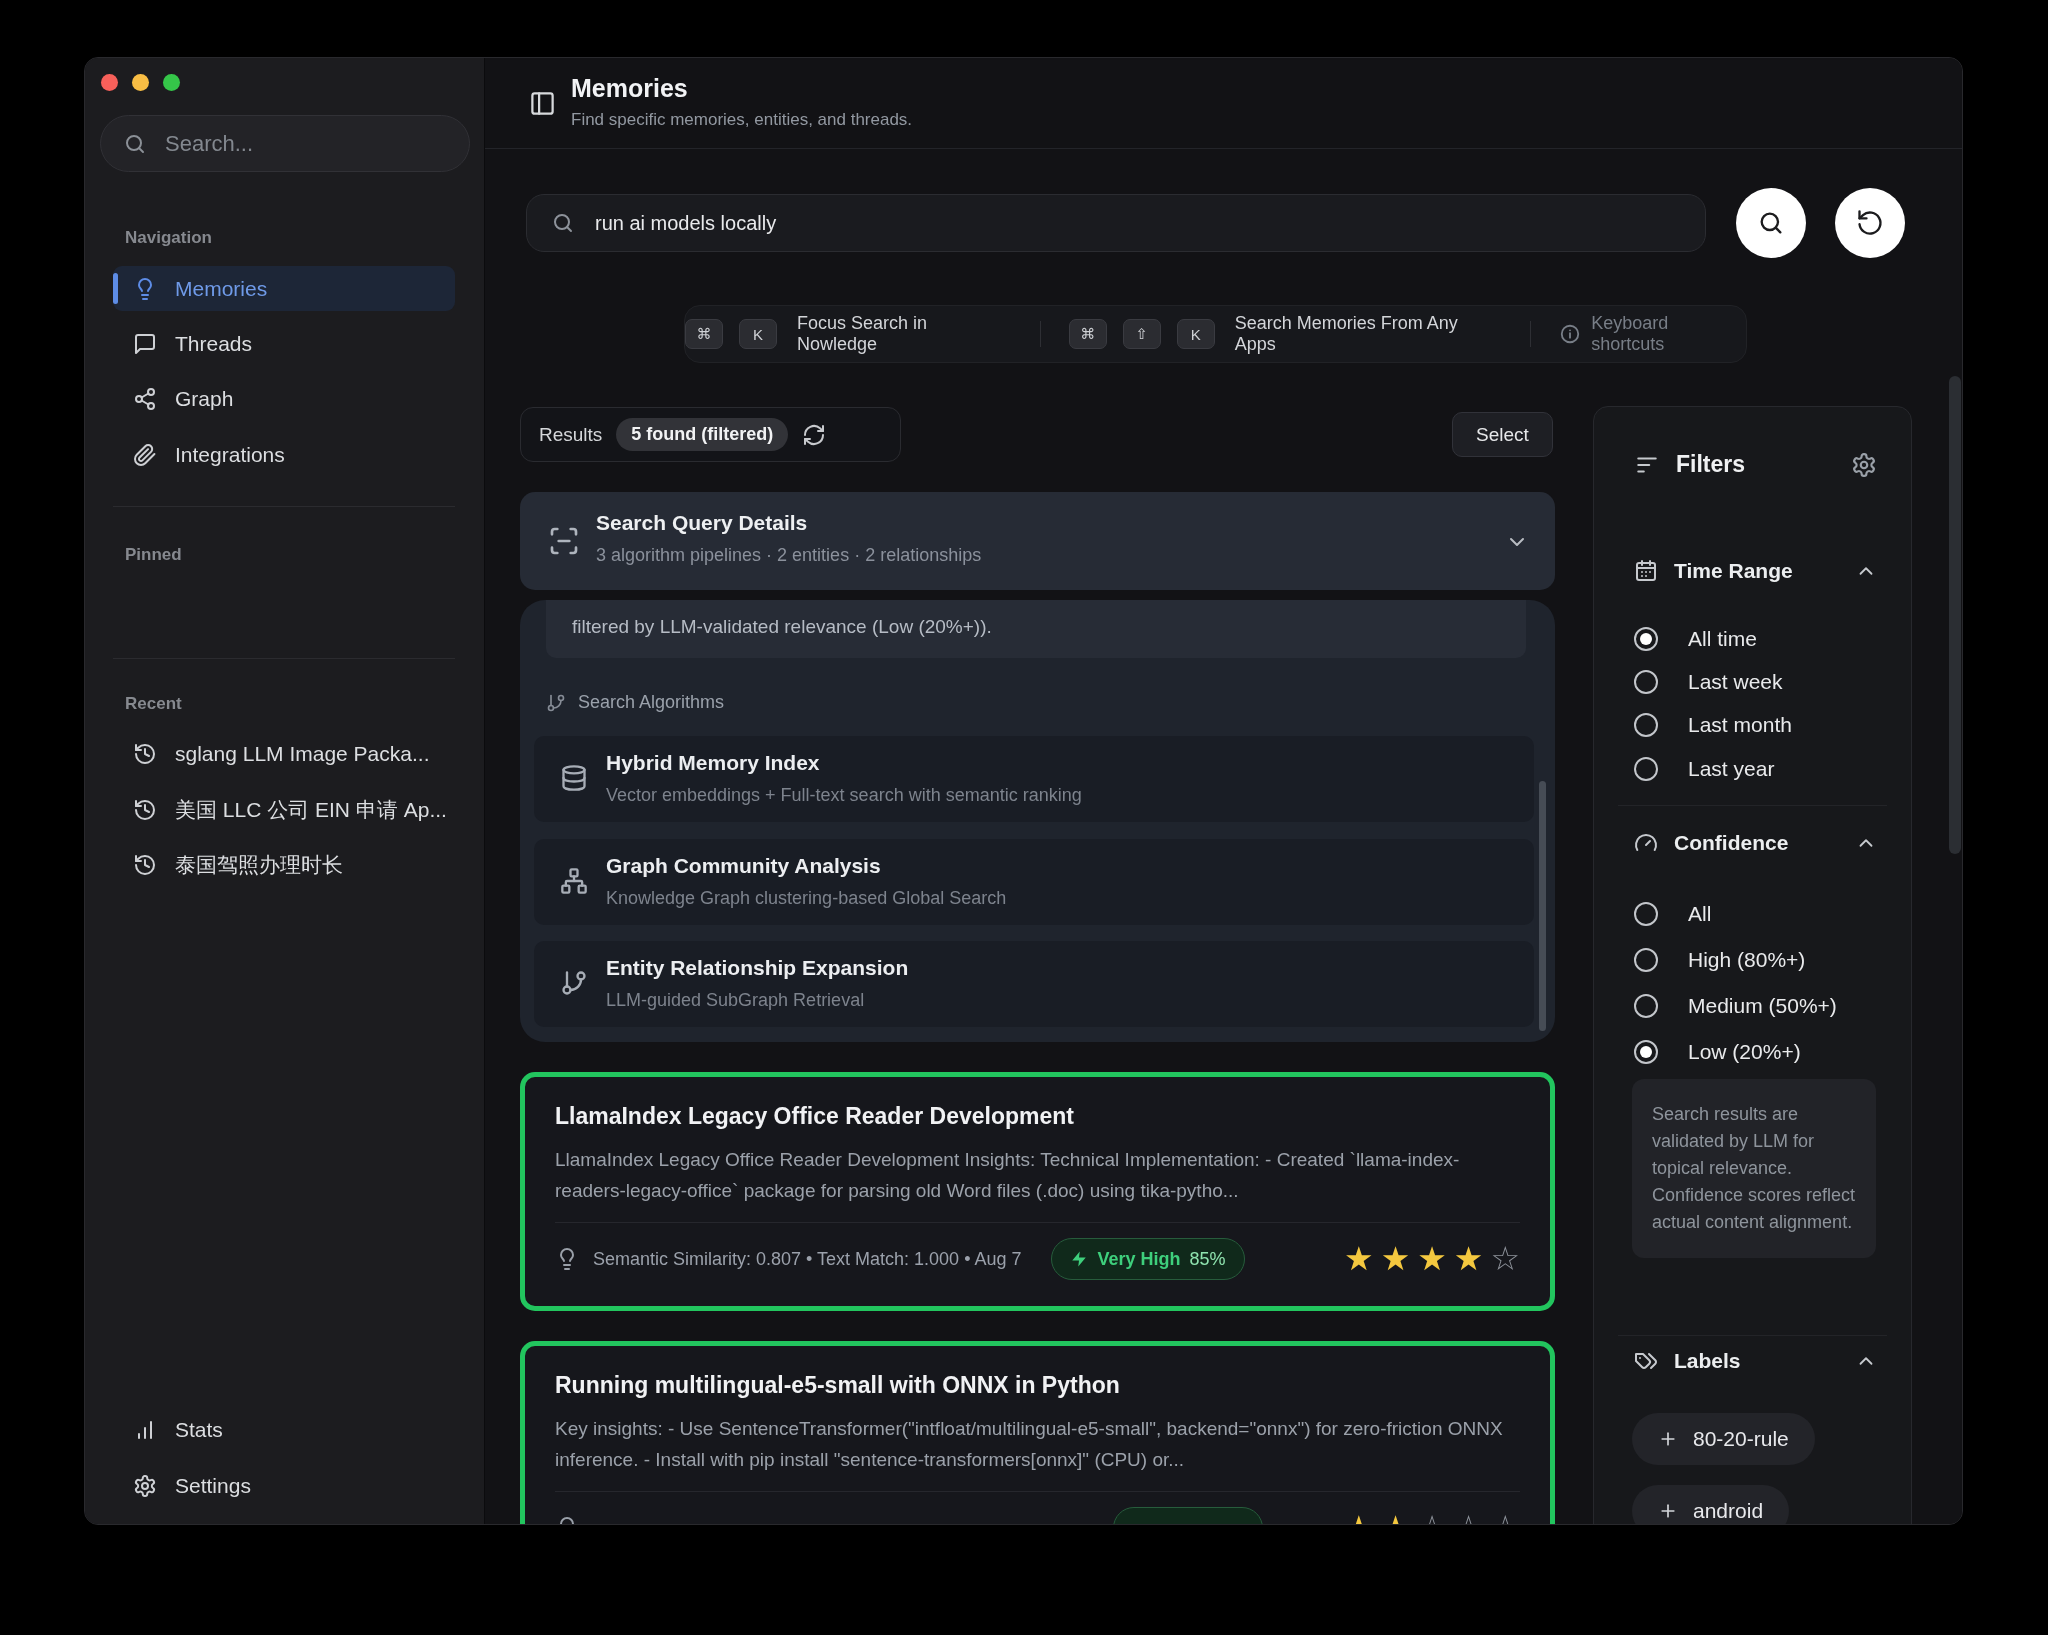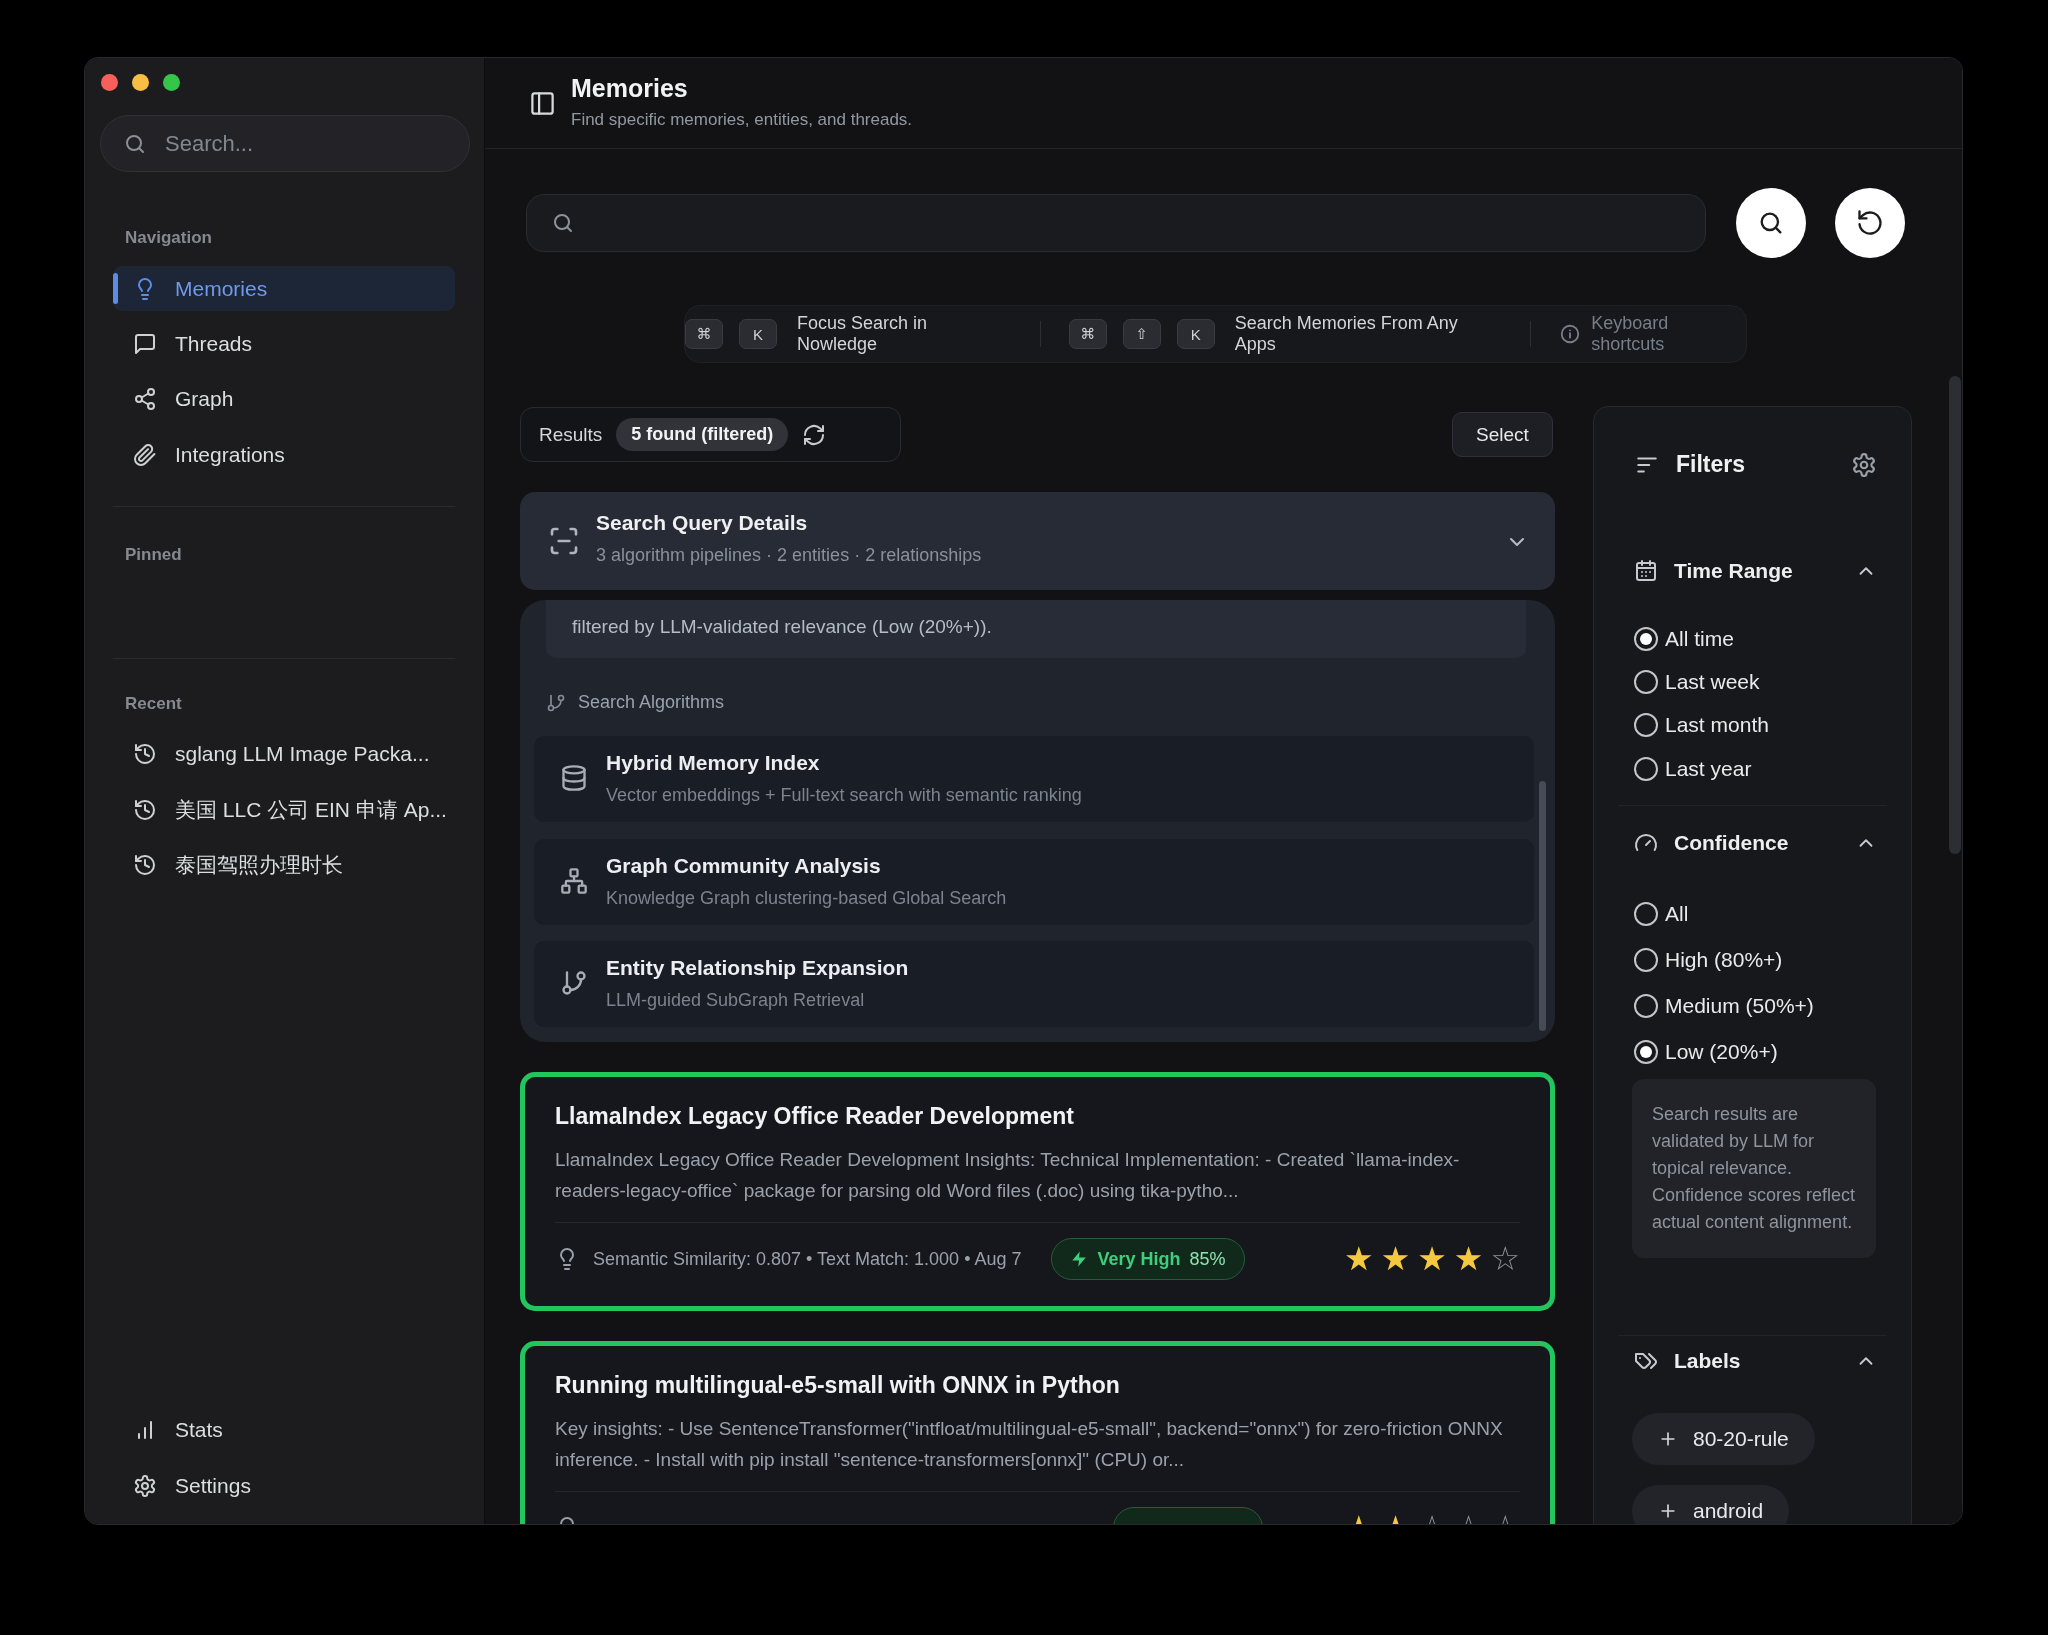--- a/index.html
+++ b/index.html
@@ -81,21 +81,21 @@
   .star.filled{color:#f4c83f;} .star.empty{color:#8e939b;}
   
   .filters{position:absolute;left:1108px;top:348px;width:319px;height:1220px;background:#17181b;border:1px solid #27282d;
            border-radius:15px;box-sizing:border-box;}
   .f-row{position:absolute;left:40px;right:34px;display:flex;align-items:center;}
   .f-title{font-size:23px;font-weight:bold;color:#f0f1f3;margin-left:16px;}
   .f-sec-label{font-size:21px;font-weight:600;color:#eceef0;margin-left:16px;}
   .f-ic{color:#c6c9ce;display:flex;}
   .f-gear{margin-left:auto;color:#9aa0a8;display:flex;cursor:pointer;}
   .f-chev{margin-left:auto;color:#c6c9ce;display:flex;}
-  .radio-row{position:absolute;left:40px;display:flex;align-items:center;gap:7px;height:38px;cursor:pointer;}
+  .radio-row{position:absolute;left:40px;display:flex;align-items:center;gap:30px;height:38px;cursor:pointer;}
   .radio{width:24px;height:24px;border:2px solid #c3c6cb;border-radius:50%;box-sizing:border-box;position:relative;flex:none;}
   .radio.sel::after{content:"";position:absolute;left:4px;top:4px;width:12px;height:12px;border-radius:50%;background:#fff;}
   .radio-label{font-size:21px;color:#e9eaec;}
   .f-div{position:absolute;left:24px;right:24px;height:1px;background:#232428;}
   .f-note{position:absolute;left:38px;width:244px;background:#222328;border-radius:12px;box-sizing:border-box;
           padding:22px 20px;font-size:18px;line-height:27px;color:#8e949c;}
   .tag-pill{position:absolute;left:38px;height:52px;border-radius:999px;background:#232429;display:inline-flex;
             align-items:center;gap:15px;padding:0 26px;color:#e8e9ec;font-size:21px;cursor:pointer;}
   .tag-pill .ic{color:#d4d6da;display:flex;}
   .main-thumb{position:absolute;left:1464px;top:318px;width:12px;height:478px;border-radius:6px;background:#2b2e33;}
@@ -238,20 +238,21 @@
       <div class="m-subtitle">Find specific memories, entities, and threads.</div>
     </div>
 
     <div class="m-search">
       <span class="ic">
         <svg width="24" height="24" viewBox="0 0 24 24" fill="none" stroke="currentColor" stroke-width="2" stroke-linecap="round">
               <circle cx="11" cy="11" r="7"></circle>
               <line x1="20" y1="20" x2="16" y2="16"></line>
             </svg>
       </span>
+      <input type="text" value="run ai models locally" style="">
     </div>
 
     <button class="round-btn" style="left:1251px">
       <span>
         <svg width="28" height="28" viewBox="0 0 24 24" fill="none" stroke="currentColor" stroke-width="2" stroke-linecap="round">
               <circle cx="11" cy="11" r="7"></circle>
               <line x1="20" y1="20" x2="16" y2="16"></line>
             </svg>
       </span>
     </button>

